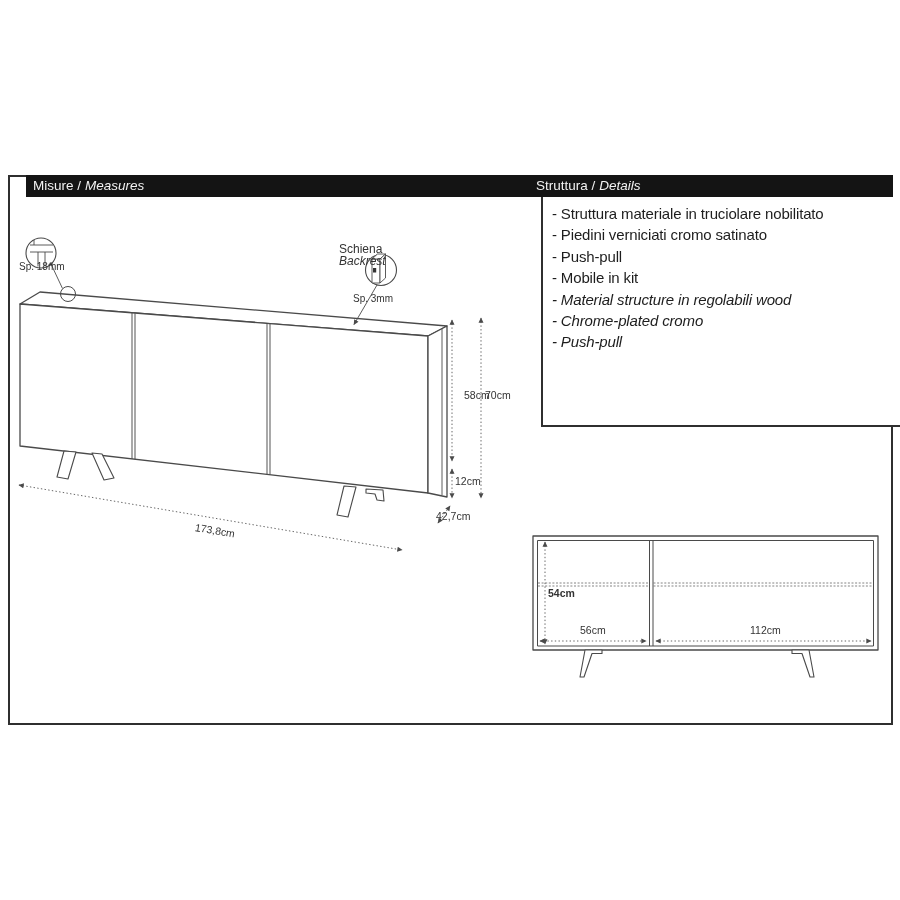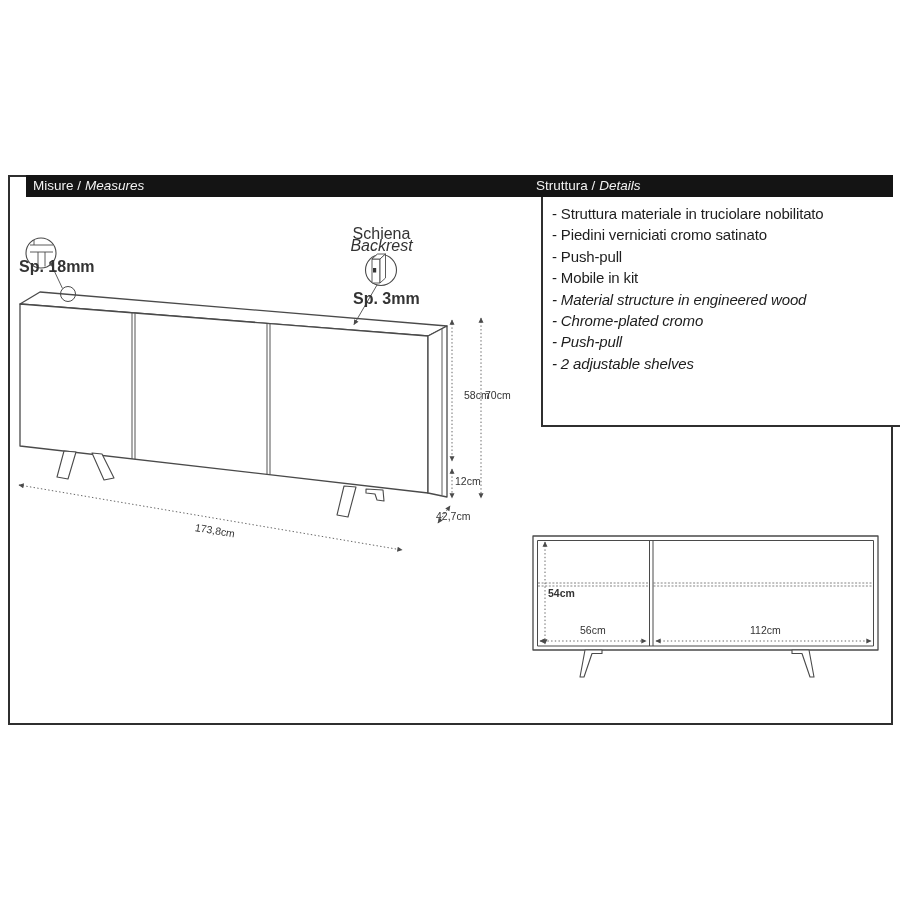--- a/index.html
+++ b/index.html
@@ -12,24 +12,24 @@
   .hdr-measures{left:16px;width:560px;margin-left:10px;}
   .hdr-details{left:529px;width:364px;}
   .hdr .it{font-style:italic;margin-left:4px;}
   .details-body{position:absolute;left:529px;top:197px;width:364px;height:230px;
                 border:2px solid #2f2f2f;border-top:none;box-sizing:border-box;
                 background:#fff;padding:6px 4px 0 9px;margin-left:12px;}
   .detail-item{font-size:15px;line-height:21.4px;color:#1d1d1d;white-space:nowrap;letter-spacing:-0.15px;}
   .detail-item.en{font-style:italic;}
   svg.draw{position:absolute;left:0;top:0;pointer-events:none;}
   .lbl{position:absolute;font-size:10.5px;line-height:11px;color:#333;white-space:nowrap;}
-  .lbl.small{font-size:16px;font-weight:bold;}
+  .lbl.small{font-size:10px;}
   .rot{transform:rotate(9.5deg);transform-origin:left top;}
-  .callout-title{position:absolute;left:339px;top:228px;width:85px;text-align:center;
-                 font-size:16px;line-height:11.5px;color:#333;}
+  .callout-title{position:absolute;left:339px;top:244px;width:85px;text-align:left;
+                 font-size:12px;line-height:11.5px;color:#333;}
   .callout-title .it{font-style:italic;}
 </style>
 </head>
 <body>
 
 <div class="sheet">
 
   <div class="outer-frame"></div>
 
   <div class="hdr hdr-measures">
@@ -37,24 +37,23 @@
   </div>
   <div class="hdr hdr-details">
     <span>Struttura /</span><span class="it">Details</span>
   </div>
 
   <div class="details-body">
     <div class="detail-item">- Struttura materiale in truciolare nobilitato</div>
     <div class="detail-item">- Piedini verniciati cromo satinato</div>
     <div class="detail-item">- Push-pull</div>
     <div class="detail-item">- Mobile in kit</div>
-    <div class="detail-item en">- Material structure in engineered wood</div>
+    <div class="detail-item en">- Material structure in regolabili wood</div>
     <div class="detail-item en">- Chrome-plated cromo</div>
     <div class="detail-item en">- Push-pull</div>
-    <div class="detail-item en">- 2 adjustable shelves</div>
   </div>
 
   <svg class="draw" width="900" height="900" viewBox="0 0 900 900">
     <defs>
       <marker id="arr" markerUnits="userSpaceOnUse" markerWidth="8" markerHeight="8" refX="5" refY="3.5" orient="auto-start-reverse">
         <path d="M0.3,1 L5.6,3.5 L0.3,6 Z" fill="#4a4a4a"></path>
       </marker>
     </defs>
 
     <g stroke="#4a4a4a" stroke-width="1.3" fill="none" stroke-linejoin="round">

